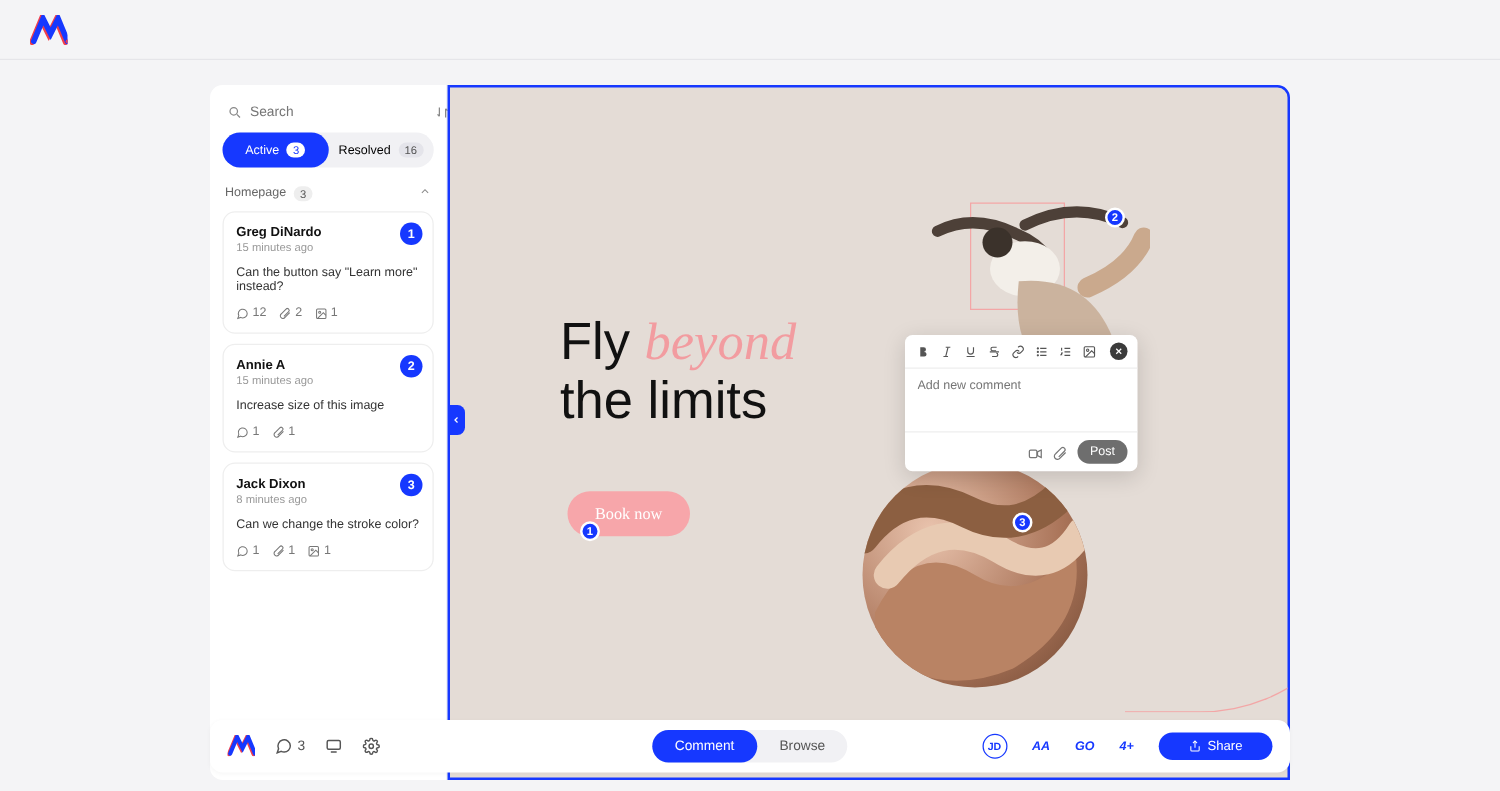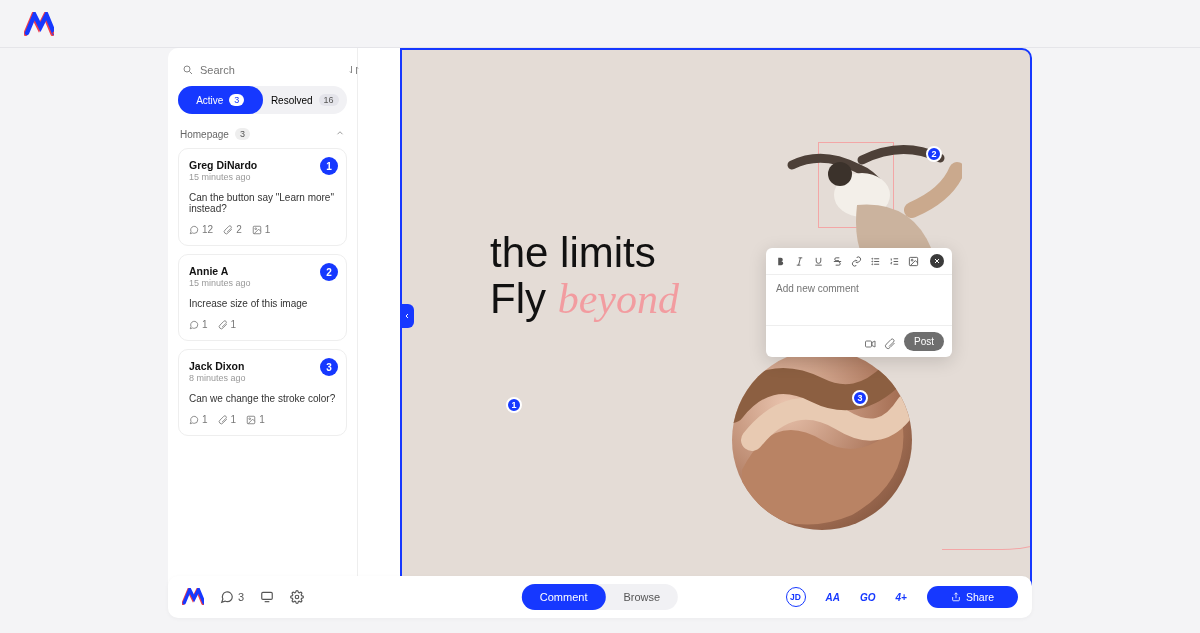--- a/index.html
+++ b/index.html
@@ -18,27 +18,26 @@
     align-items: center;
     padding: 0 24px;
     border-bottom: 1px solid #e5e5e9;
   }
   .logo { width: 30px; height: 24px; }
   .logo svg { width: 100%; height: 100%; }
 
   
   .stage {
     position: absolute;
-    left: 168px; top: 48px;
+    left: 168px; top: 68px;
     width: 864px; height: 556px;
     background: #fff;
     border-radius: 10px;
     display: flex;
     overflow: visible;
-    gap: 42px;
   }
 
   
   .sidebar {
     width: 190px;
     border-right: 1px solid #eee;
     display: flex; flex-direction: column;
     padding: 10px;
   }
   .search-row { display:flex; align-items:center; gap:6px; padding: 6px 4px 10px; }
@@ -342,24 +341,25 @@
 
     <div class="fabric-circle">
       <svg viewBox="0 0 180 180" width="180" height="180">
         <path d="M10 120 Q40 60 90 90 Q130 115 170 70 Q180 130 120 165 Q60 190 10 150Z" fill="#b98364"></path>
         <path d="M20 90 Q60 40 110 70 Q150 95 175 55" fill="none" stroke="#e8cab2" stroke-width="22" stroke-linecap="round"></path>
         <path d="M0 60 Q35 15 85 40 Q125 60 160 25" fill="none" stroke="#8c5f41" stroke-width="26" stroke-linecap="round"></path>
       </svg>
     </div>
 
     <div class="hero-text">
+      <div class="hero-line"><span>Fly </span><em>beyond</em></div>
       <div class="hero-line">the limits</div>
-      <div class="hero-line"><span>Fly </span><em>beyond</em></div>
-    </div>
-
+    </div>
+
+    <button class="cta">Book now</button>
 
     <div class="marker m1">1</div>
     <div class="marker m2">2</div>
     <div class="marker m3">3</div>
 
     <div class="popover">
       <div class="popover-toolbar">
         <span class="tool">
             <svg viewBox="0 0 24 24" fill="currentColor">
               <path d="M7 4h6a4 4 0 010 8H7zM7 12h7a4 4 0 010 8H7z"></path>

